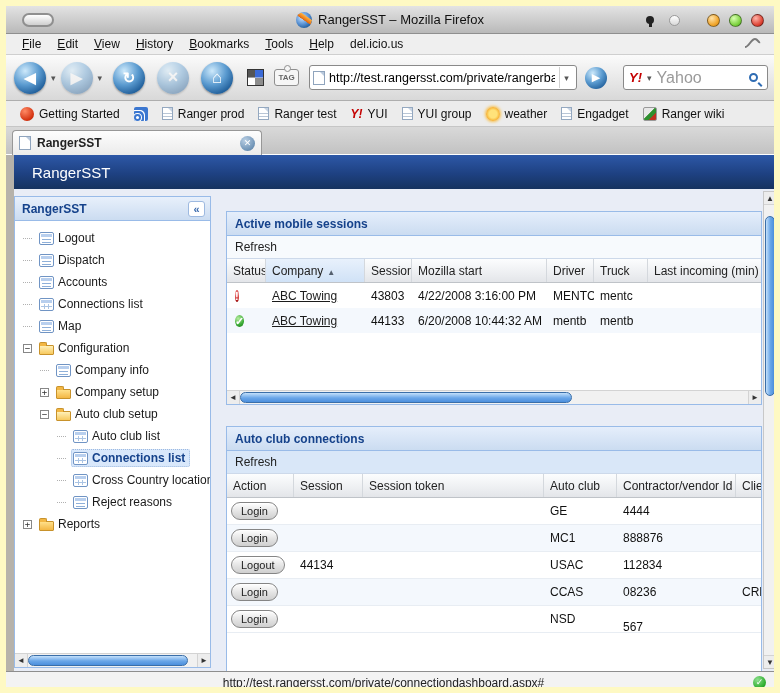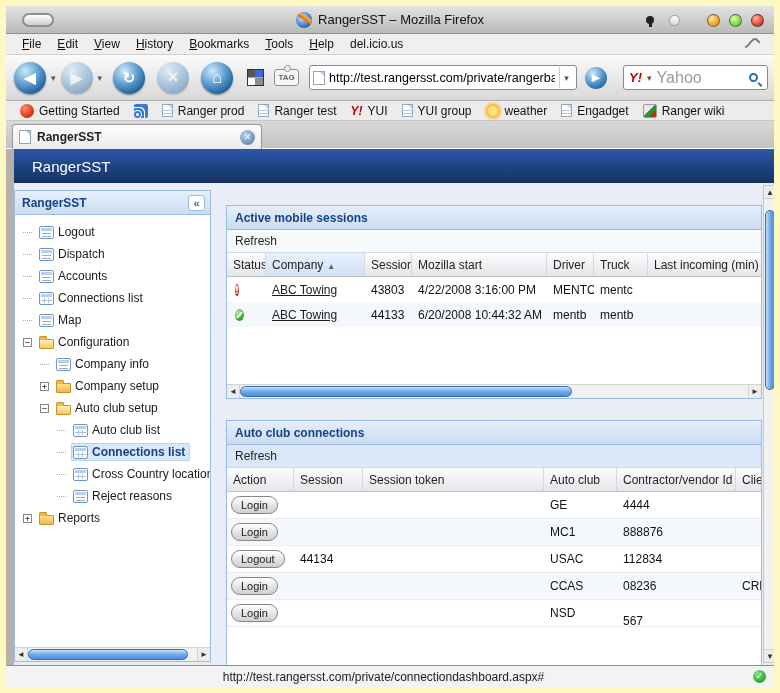--- a/index.html
+++ b/index.html
@@ -41,21 +41,21 @@
   .urltext{font-size:12.5px;color:#000;white-space:nowrap;overflow:hidden;flex:1;}
   .url-caret{width:14px;height:21px;border-left:1px solid #d0d0d0;font-size:9px;color:#555;display:flex;align-items:center;justify-content:center;flex:none;}
   .gobtn{width:22px;height:22px;border-radius:50%;background:radial-gradient(circle at 35% 28%,#cde9fb 0%,#5b9bd0 45%,#1c5a96 85%);color:#fff;font-size:11px;display:flex;align-items:center;justify-content:center;flex:none;margin:0 4px;}
   .searchbar{flex:none;width:145px;height:25px;background:#fff;border:1px solid #898989;border-radius:3px;display:flex;align-items:center;padding:0 5px;gap:4px;margin-left:8px;}
   .ylogo{color:#c40000;font-weight:bold;font-style:italic;font-size:13px;flex:none;}
   .search-ph{color:#9a9a9a;font-size:16px;flex:1;}
   .mag{width:9px;height:9px;border:2px solid #2f6cb3;border-radius:50%;position:relative;flex:none;margin-right:4px;}
   .mag::after{content:'';position:absolute;width:2px;height:5px;background:#2f6cb3;left:8px;top:7px;transform:rotate(-45deg);}
 
   
-  .bookmarksbar{height:20px;background:#ececec;border-bottom:1px solid #c6c6c6;display:flex;align-items:center;padding:0 8px;gap:2px;}
+  .bookmarksbar{height:26px;background:#ececec;border-bottom:1px solid #c6c6c6;display:flex;align-items:center;padding:0 8px;gap:2px;}
   .bookmark{display:flex;align-items:center;gap:5px;font-size:12px;color:#111;padding:2px 6px;}
   .bmicon{width:14px;height:14px;flex:none;border-radius:2px;}
   .firefox-bm{border-radius:50%;background:radial-gradient(circle at 35% 30%,#ff8a65,#d3310f 70%,#8e1d04);}
   .rss-bm{background:#3b77d0;position:relative;overflow:hidden;}
   .rss-bm::after{content:'';position:absolute;left:2px;bottom:2px;width:3px;height:3px;background:#fff;border-radius:50%;box-shadow:0 0 0 2px #3b77d0,0 0 0 3px #fff,0 0 0 5px #3b77d0,0 0 0 6px #fff;}
   .page-bm{background:#fff;border:1px solid #94a8c0;width:11px;height:13px;border-radius:0;background-image:repeating-linear-gradient(#fff 0 2px,#b9c6d6 2px 3px);background-position:0 3px;background-size:100% 8px;background-repeat:no-repeat;position:relative;}
   .page-bm::after{content:'';position:absolute;right:0;top:0;border-style:solid;border-width:0 4px 4px 0;border-color:transparent #c7d3e2 transparent transparent;}
   .yahoo-bm{background:none;color:#c40000;font-weight:bold;font-style:italic;font-size:12px;width:auto;line-height:14px;}
   .sun-bm{border-radius:50%;background:radial-gradient(circle,#ffe27a 40%,#f5a623 75%);box-shadow:0 0 3px 1px #f8c14d;}
   .wiki-bm{background:linear-gradient(135deg,#e8e8e8 45%,#2e8f2e 46% 70%,#c03020 71%);border:1px solid #999;}

